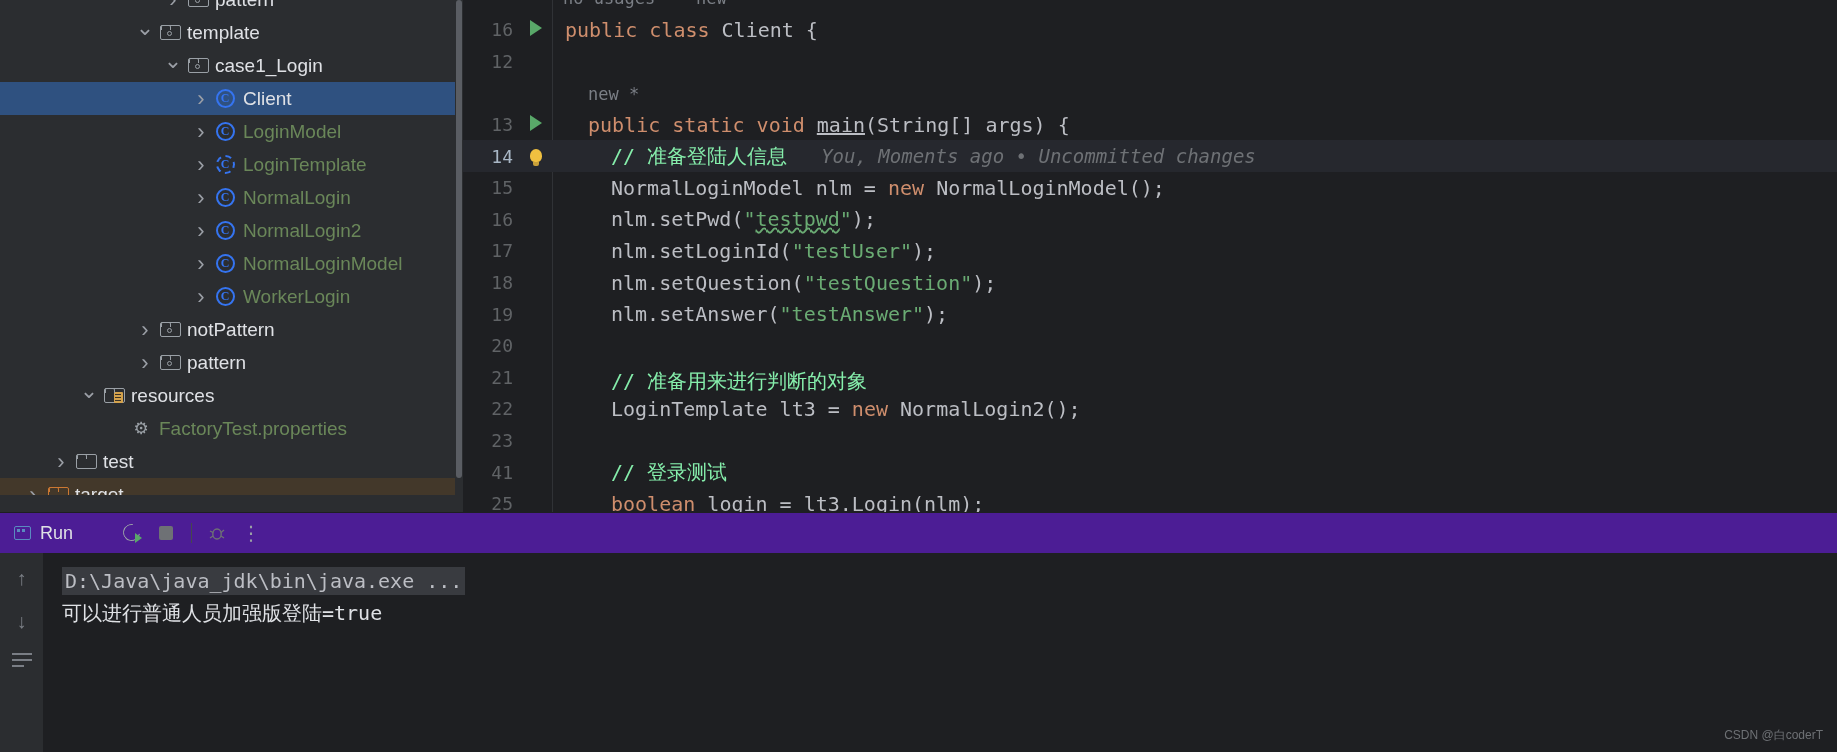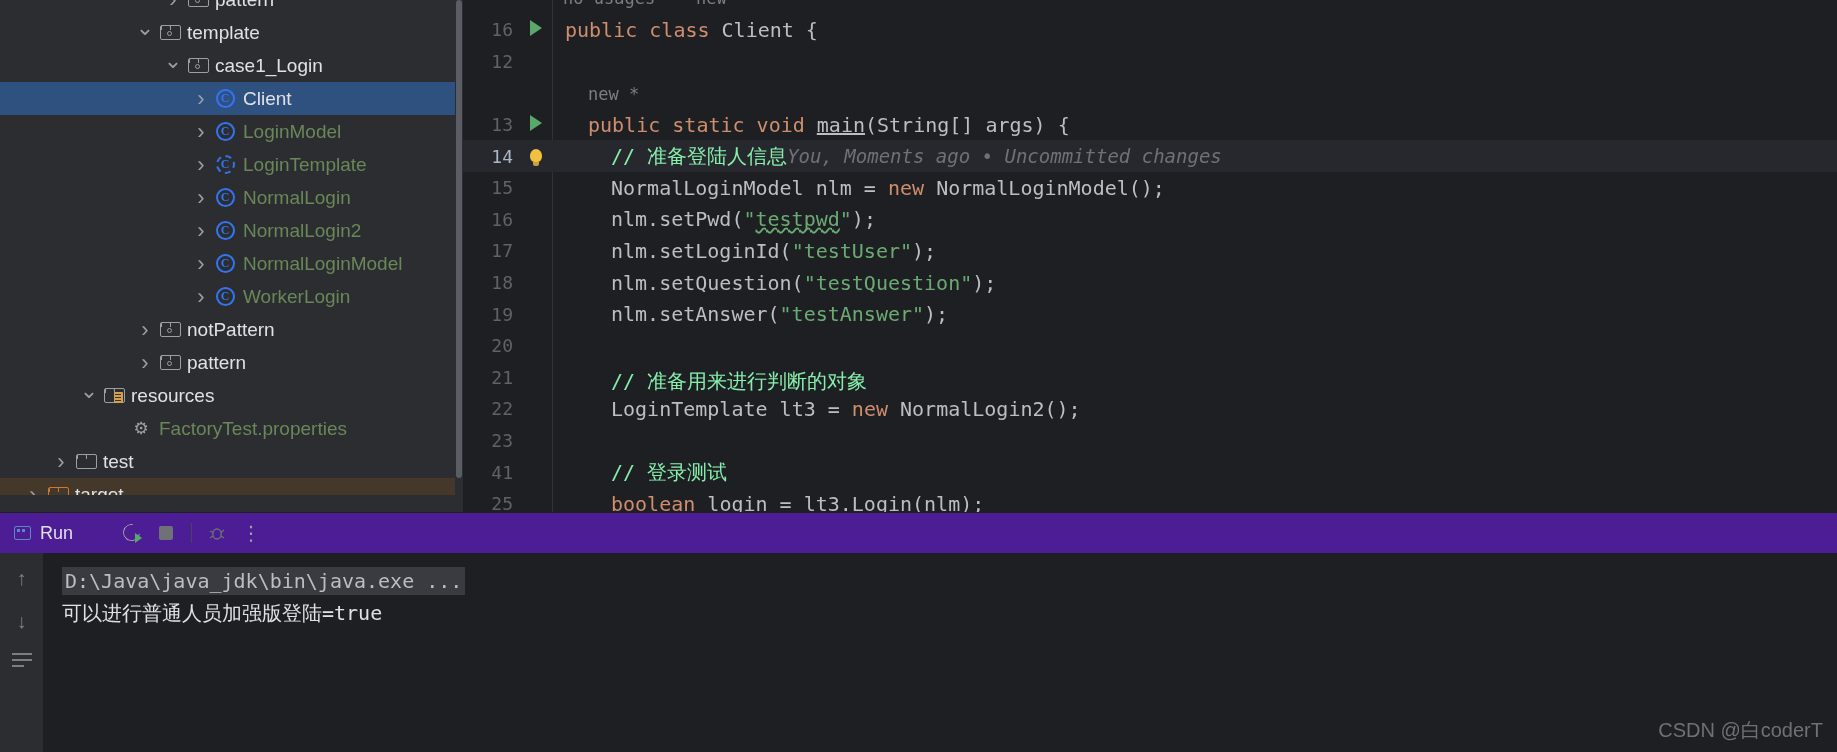--- a/index.html
+++ b/index.html
@@ -319,21 +319,21 @@
     display: inline;
     padding: 2px 3px;
   }
   .out-line { color: #dfe1e5; }
 
   
   #watermark {
     position: absolute;
     right: 14px; bottom: 8px;
     color: #6e7175;
-    font-size: 20px;
+    font-size: 12px;
     font-family: "Liberation Sans", sans-serif;
   }
 </style>
 </head>
 <body>
 
 <div id="app">
 
   <div id="tree-panel" style="margin-top: -17px;">
       <div class="tree-row">
@@ -481,21 +481,21 @@
     <div id="tree-scrollbar-thumb"></div>
   </div>
 
   <div id="editor">
     <div class="gutter-sep"></div>
   <div class="eline" style="height: 14px;"><span class="gutter-num"></span><span class="gutter-icon"></span><span class="inlay" style="margin-left: 10px; position: relative; top: -9px;">no usages    new *</span></div>
       <div class="eline"><span class="gutter-num">16</span><span class="gutter-icon"><span class="run-tri"></span></span><span class="code" style="padding-left: 12px;"><span class="kw">public</span><span class="plain"> </span><span class="kw">class</span><span class="plain"> </span><span class="cls">Client</span><span class="plain"> {</span></span></div>
       <div class="eline"><span class="gutter-num">12</span><span class="gutter-icon"></span><span class="code" style="padding-left: 12px;"></span></div>
       <div class="eline"><span class="gutter-num"></span><span class="gutter-icon"></span><span class="code" style="padding-left: 35px;"><span class="inlay">new *</span></span></div>
       <div class="eline"><span class="gutter-num">13</span><span class="gutter-icon"><span class="run-tri"></span></span><span class="code" style="padding-left: 35px;"><span class="kw">public</span><span class="plain"> </span><span class="kw">static</span><span class="plain"> </span><span class="kw">void</span><span class="plain"> </span><span class="fn-u">main</span><span class="plain">(String[] args) {</span></span></div>
-      <div class="eline current"><span class="gutter-num">14</span><span class="gutter-icon"><span class="bulb"></span></span><span class="code" style="padding-left: 58px;"><span class="cmt">// 准备登陆人信息</span></span><span class="annot" style="">You, Moments ago • Uncommitted changes</span></div>
+      <div class="eline current"><span class="gutter-num">14</span><span class="gutter-icon"><span class="bulb"></span></span><span class="code" style="padding-left: 58px;"><span class="cmt">// 准备登陆人信息</span></span><span class="annot" style="margin-left: 34px;">You, Moments ago • Uncommitted changes</span></div>
       <div class="eline"><span class="gutter-num">15</span><span class="gutter-icon"></span><span class="code" style="padding-left: 58px;"><span class="cls">NormalLoginModel</span><span class="plain"> nlm = </span><span class="kw">new</span><span class="plain"> </span><span class="cls">NormalLoginModel</span><span class="plain">();</span></span></div>
       <div class="eline"><span class="gutter-num">16</span><span class="gutter-icon"></span><span class="code" style="padding-left: 58px;"><span class="plain">nlm.setPwd(</span><span class="str">"</span><span class="str spell">testpwd</span><span class="str">"</span><span class="plain">);</span></span></div>
       <div class="eline"><span class="gutter-num">17</span><span class="gutter-icon"></span><span class="code" style="padding-left: 58px;"><span class="plain">nlm.setLoginId(</span><span class="str">"testUser"</span><span class="plain">);</span></span></div>
       <div class="eline"><span class="gutter-num">18</span><span class="gutter-icon"></span><span class="code" style="padding-left: 58px;"><span class="plain">nlm.setQuestion(</span><span class="str">"testQuestion"</span><span class="plain">);</span></span></div>
       <div class="eline"><span class="gutter-num">19</span><span class="gutter-icon"></span><span class="code" style="padding-left: 58px;"><span class="plain">nlm.setAnswer(</span><span class="str">"testAnswer"</span><span class="plain">);</span></span></div>
       <div class="eline"><span class="gutter-num">20</span><span class="gutter-icon"></span><span class="code" style="padding-left: 58px;"></span></div>
       <div class="eline"><span class="gutter-num">21</span><span class="gutter-icon"></span><span class="code" style="padding-left: 58px; margin-top: 8px;"><span class="cmt">// 准备用来进行判断的对象</span></span></div>
       <div class="eline"><span class="gutter-num">22</span><span class="gutter-icon"></span><span class="code" style="padding-left: 58px;"><span class="cls">LoginTemplate</span><span class="plain"> lt3 = </span><span class="kw">new</span><span class="plain"> </span><span class="cls">NormalLogin2</span><span class="plain">();</span></span></div>
       <div class="eline"><span class="gutter-num">23</span><span class="gutter-icon"></span><span class="code" style="padding-left: 58px;"></span></div>
       <div class="eline"><span class="gutter-num">41</span><span class="gutter-icon"></span><span class="code" style="padding-left: 58px;"><span class="cmt">// 登录测试</span></span></div>

